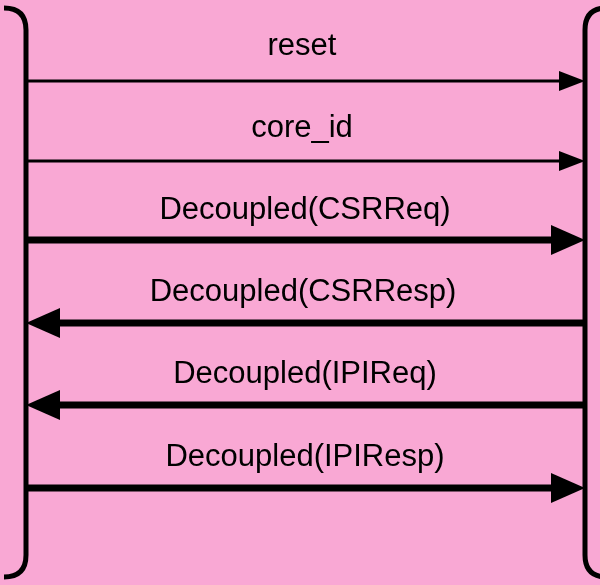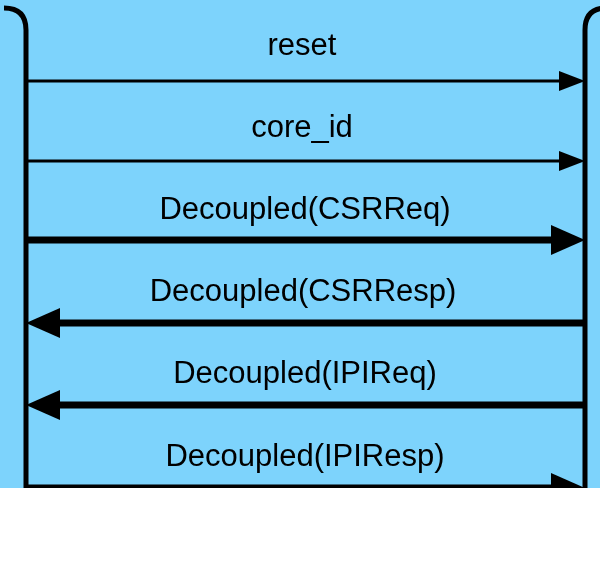--- a/index.html
+++ b/index.html
@@ -6,22 +6,22 @@
     margin: 0;
     padding: 0;
     background: #ffffff;
   }
   body {
     font-family: "Liberation Sans", sans-serif;
   }
   #diagram-root {
     position: relative;
     width: 600px;
-    height: 488px;
-    background: #7dd3fc;
+    height: 585px;
+    background: #f9a8d4;
     overflow: hidden;
   }
   #seq-svg {
     display: block;
     width: 600px;
     height: 585px;
   }
   .lifeline-bar {
     fill: none;
     stroke: #000000;

